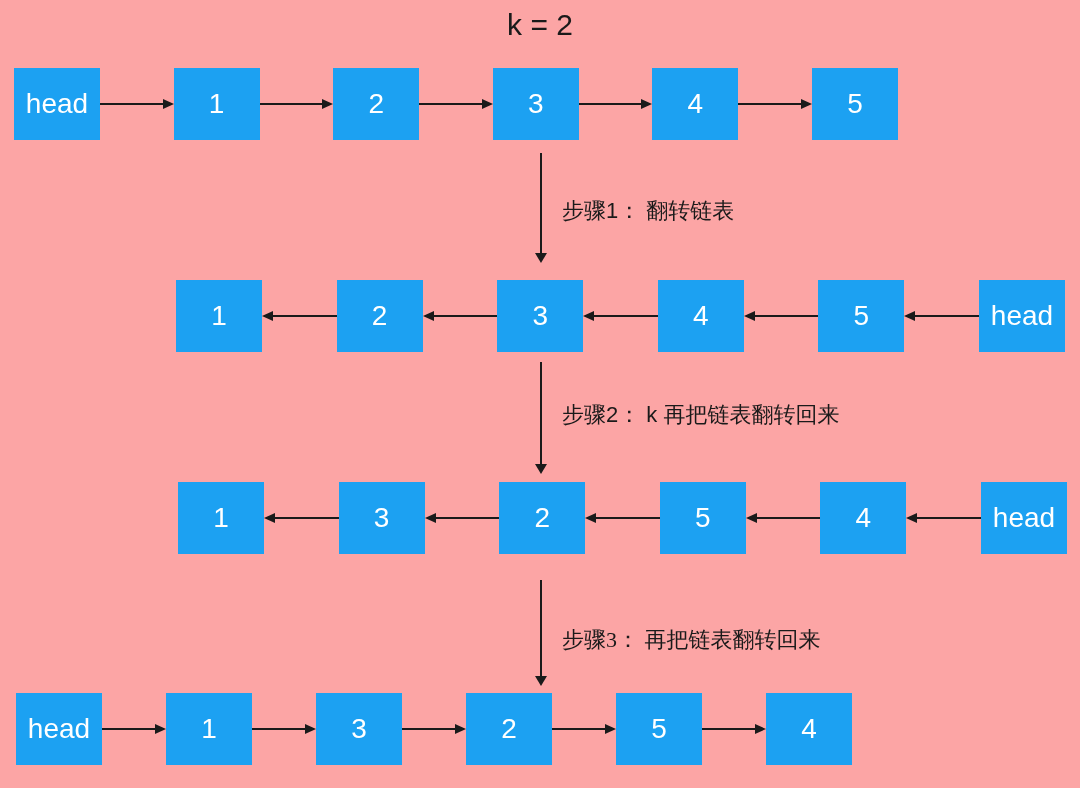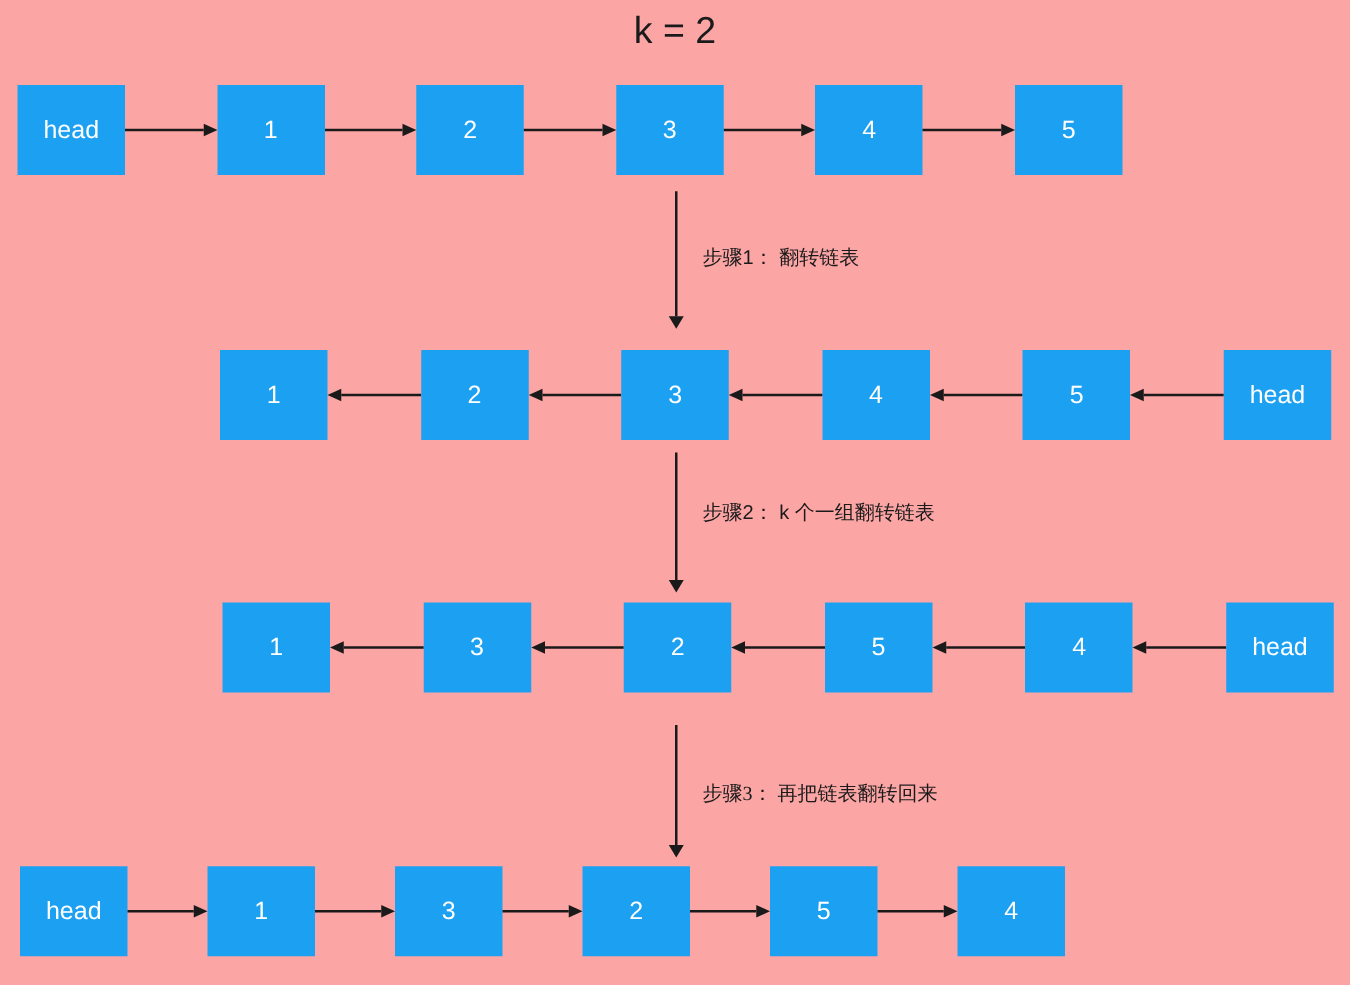--- a/index.html
+++ b/index.html
@@ -11,42 +11,42 @@
     position:absolute; top:8px; left:0; width:1080px; text-align:center;
     font-size:30px; color:#1a1a1a;
   }
   .list-row { position:absolute; display:flex; align-items:center; height:72px; }
   #row1 { left:14px;  top:68px;  width:884px; }
   #row2 { left:176px; top:280px; width:889px; }
   #row3 { left:178px; top:482px; width:889px; }
   #row4 { left:16px;  top:693px; width:836px; }
   .node {
     flex:0 0 86px; width:86px; height:72px; background:#1CA1F2; color:#ffffff;
-    display:flex; align-items:center; justify-content:center; font-size:20px;
+    display:flex; align-items:center; justify-content:center; font-size:28px;
   }
   .connector { flex:1 1 auto; display:flex; align-items:center; height:72px; }
   .connector .line { flex:1 1 auto; height:2px; background:#1a1a1a; }
   .tri-right {
     width:0; height:0; border-top:5px solid transparent;
     border-bottom:5px solid transparent; border-left:11px solid #1a1a1a;
   }
   .tri-left {
     width:0; height:0; border-top:5px solid transparent;
     border-bottom:5px solid transparent; border-right:11px solid #1a1a1a;
   }
   .vwrap { position:absolute; display:flex; flex-direction:column; align-items:center; width:14px; }
   .vwrap .vline { width:2px; flex:1 1 auto; background:#1a1a1a; }
   .tri-down {
     width:0; height:0; border-left:6px solid transparent;
     border-right:6px solid transparent; border-top:10px solid #1a1a1a;
   }
   #step1 { left:534px; top:153px; height:110px; }
   #step2 { left:534px; top:362px; height:112px; }
   #step3 { left:534px; top:580px; height:106px; }
-  .step-label { position:absolute; font-size:16px; color:#1a1a1a; white-space:nowrap; }
+  .step-label { position:absolute; font-size:22px; color:#1a1a1a; white-space:nowrap; }
   #label1 { left:562px; top:196px; }
   #label2 { left:562px; top:400px; }
   #label3 { left:562px; top:625px;font-family:Liberation Serif, serif; }
 </style>
 </head>
 <body>
 
 <div class="canvas">
 
   <div class="title">k = 2</div>
@@ -112,21 +112,21 @@
         <span class="tri-left"></span>
         <span class="line"></span>
       </div>
     <div class="node">head</div>
   </div>
 
   <div class="vwrap" id="step2">
     <div class="vline"></div>
       <div class="tri-down"></div>
   </div>
-  <div class="step-label" id="label2">步骤2： k 个一组翻转链表</div>
+  <div class="step-label" id="label2">步骤2： k 再把链表翻转回来</div>
 
   <div class="list-row" id="row3">
     <div class="node">1</div>
     <div class="connector">
         <span class="tri-left"></span>
         <span class="line"></span>
       </div>
     <div class="node">3</div>
     <div class="connector">
         <span class="tri-left"></span>

